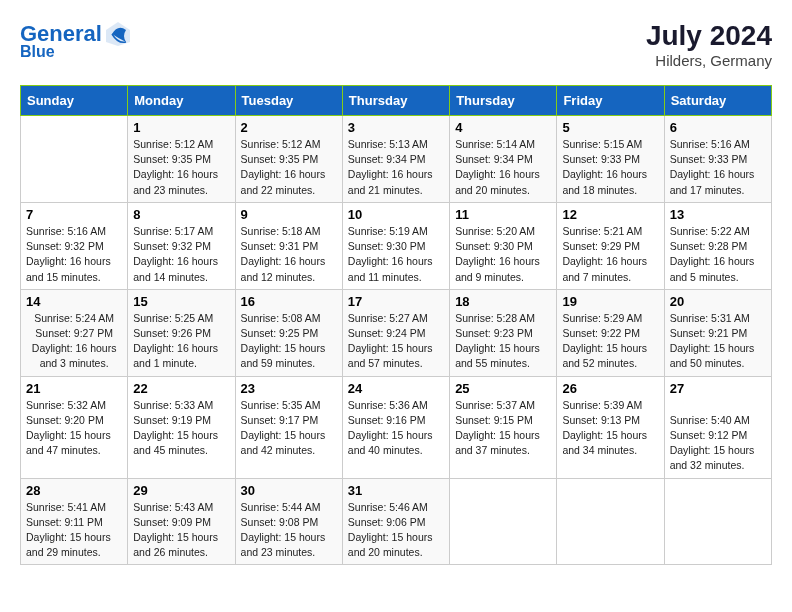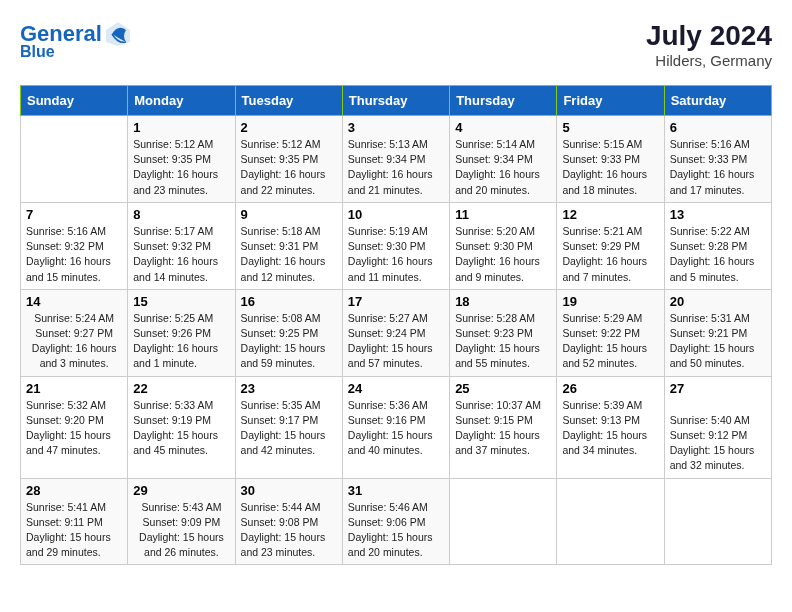--- a/index.html
+++ b/index.html
@@ -302,21 +302,21 @@
         </td>
         <td>
           <span class="day-num">24</span>
           <div class="day-info" style="white-space: pre-line;">Sunrise: 5:36 AM
 Sunset: 9:16 PM
 Daylight: 15 hours
 and 40 minutes.</div>
         </td>
         <td>
           <span class="day-num">25</span>
-          <div class="day-info" style="white-space: pre-line;">Sunrise: 10:37 AM
+          <div class="day-info" style="white-space: pre-line;">Sunrise: 5:37 AM
 Sunset: 9:15 PM
 Daylight: 15 hours
 and 37 minutes.</div>
         </td>
         <td>
           <span class="day-num">26</span>
           <div class="day-info" style="white-space: pre-line;">Sunrise: 5:39 AM
 Sunset: 9:13 PM
 Daylight: 15 hours
 and 34 minutes.</div>
@@ -332,21 +332,21 @@
       <tr>
         <td>
           <span class="day-num">28</span>
           <div class="day-info" style="white-space: pre-line;">Sunrise: 5:41 AM
 Sunset: 9:11 PM
 Daylight: 15 hours
 and 29 minutes.</div>
         </td>
         <td>
           <span class="day-num">29</span>
-          <div class="day-info" style="white-space: pre-line; text-align: center;">Sunrise: 5:43 AM
+          <div class="day-info" style="white-space: pre-line;">Sunrise: 5:43 AM
 Sunset: 9:09 PM
 Daylight: 15 hours
 and 26 minutes.</div>
         </td>
         <td>
           <span class="day-num">30</span>
           <div class="day-info" style="white-space: pre-line;">Sunrise: 5:44 AM
 Sunset: 9:08 PM
 Daylight: 15 hours
 and 23 minutes.</div>

